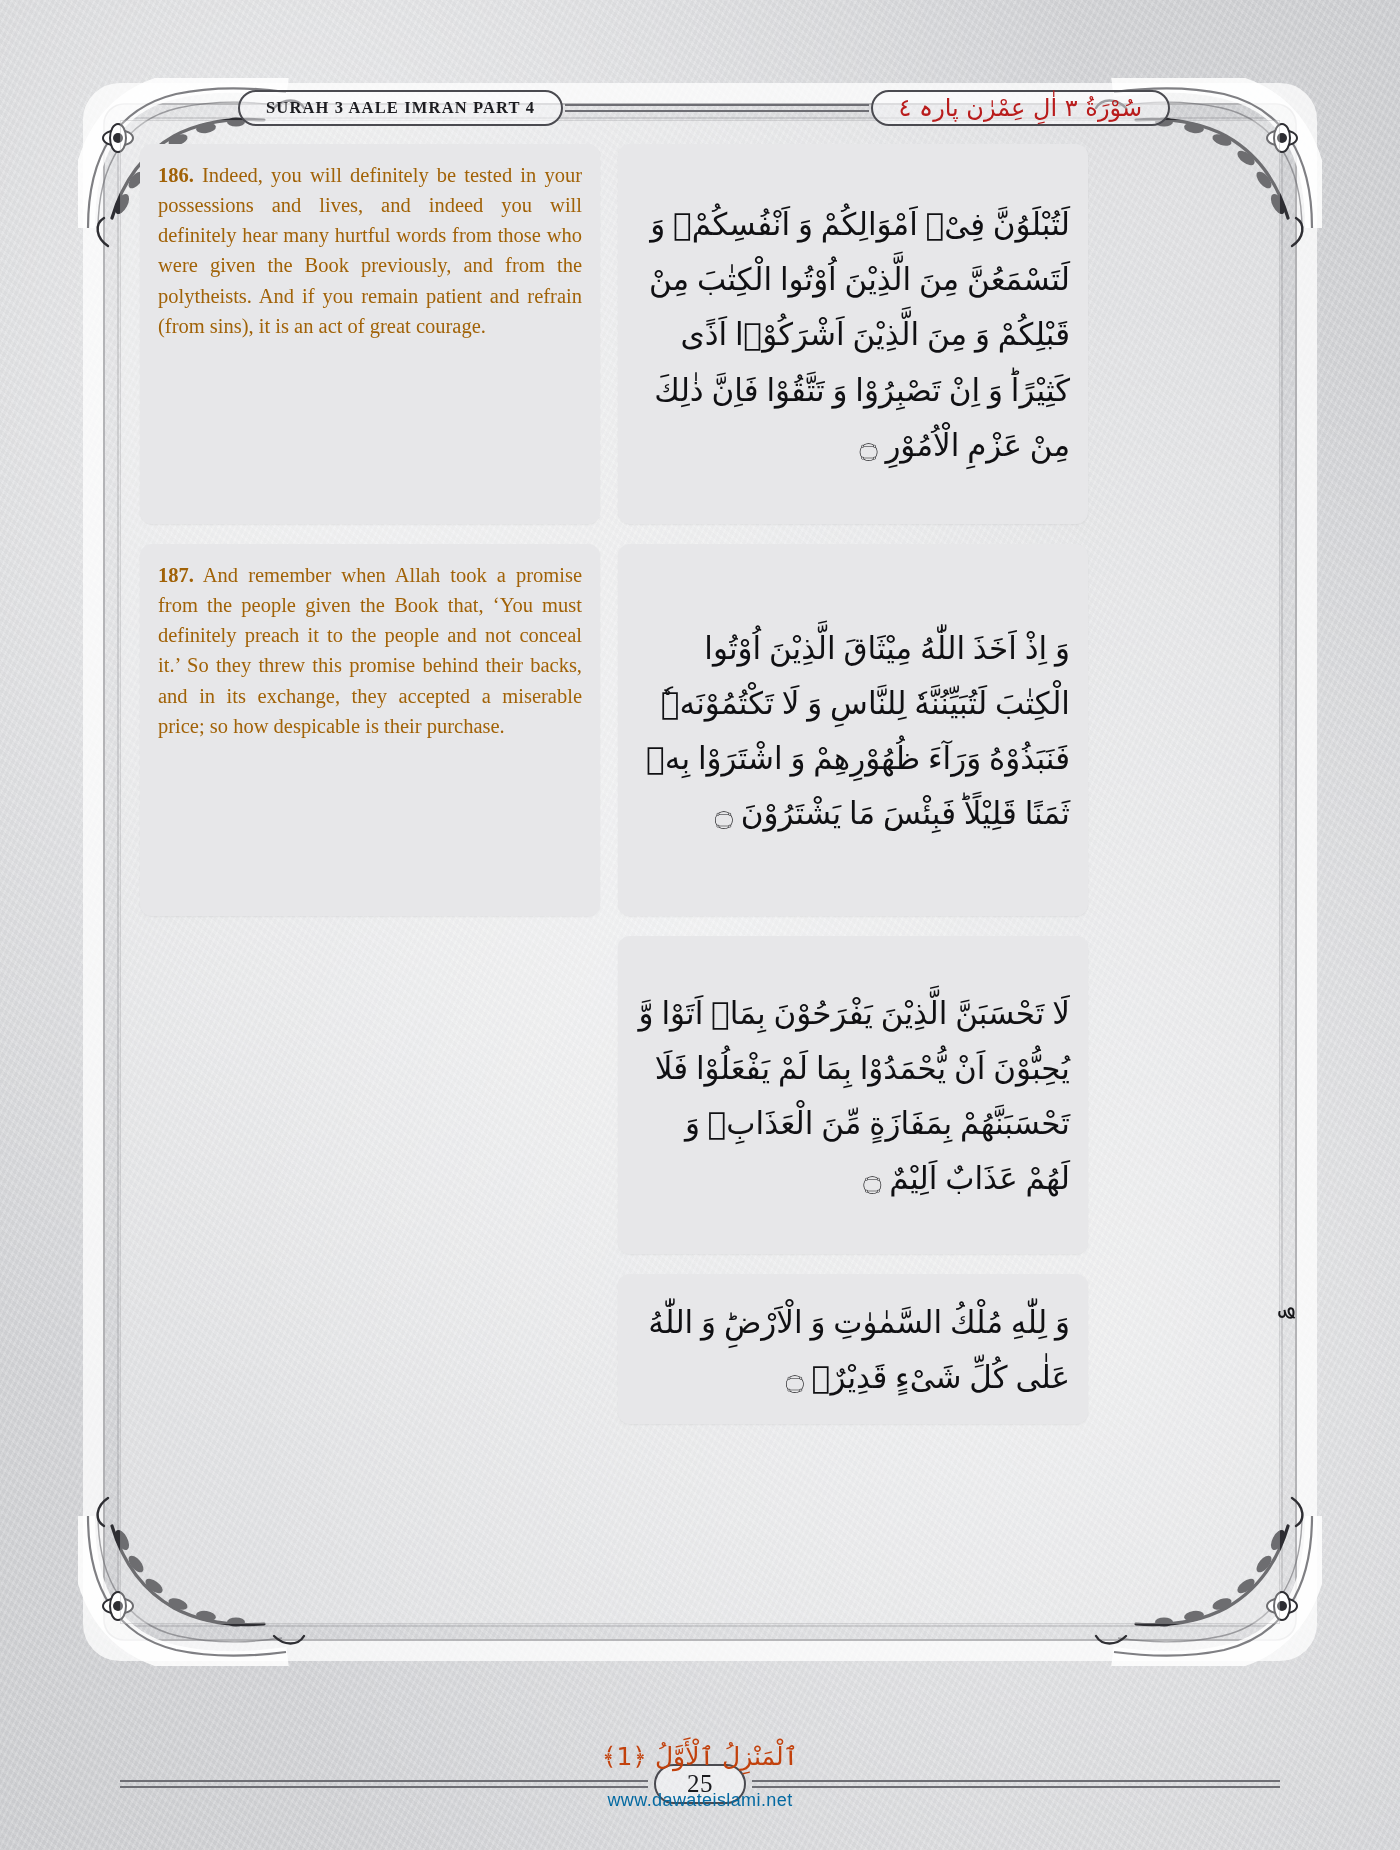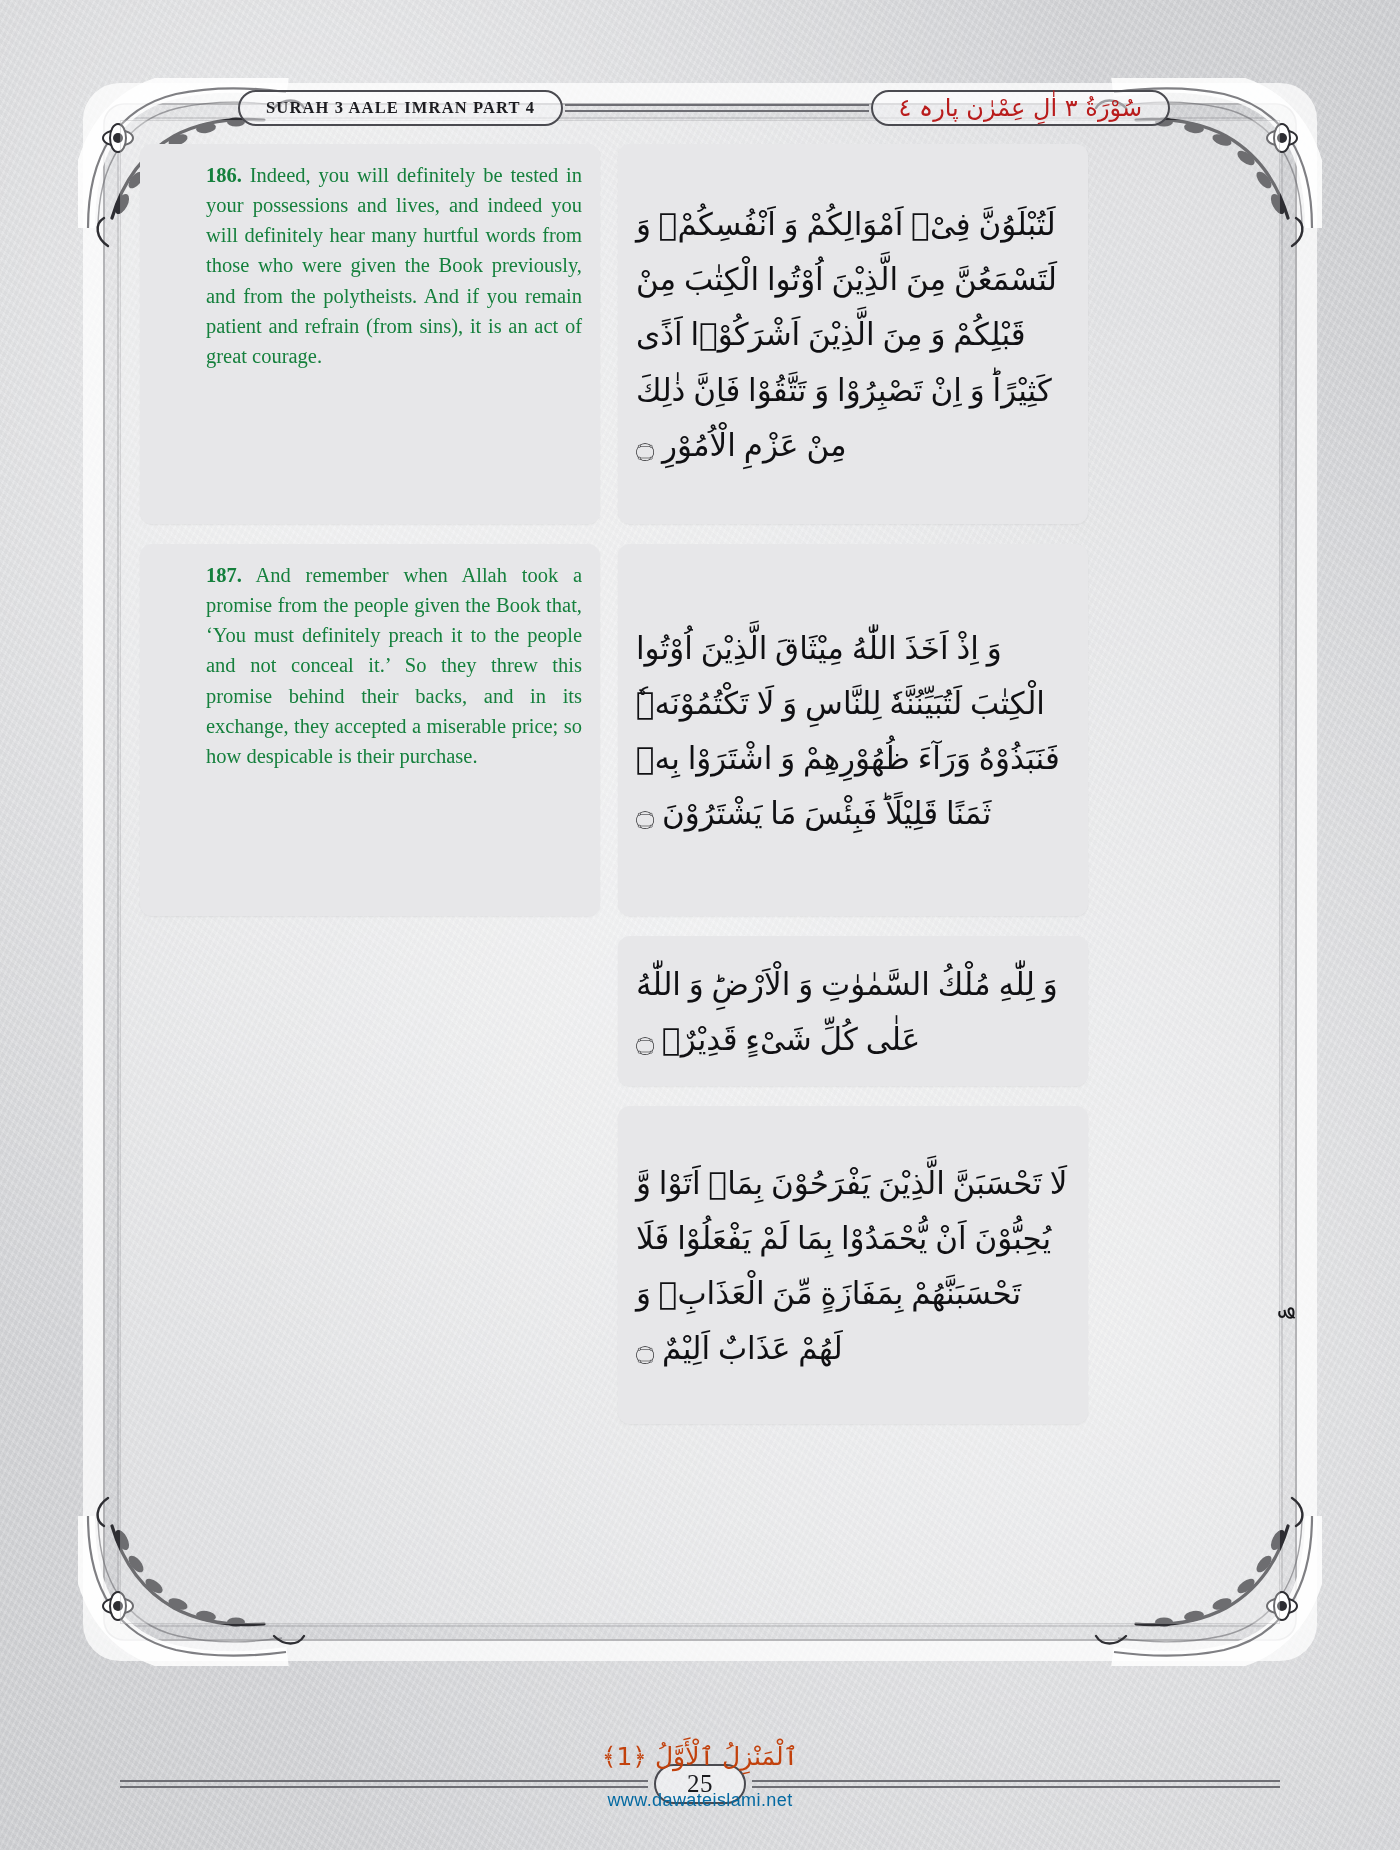--- a/index.html
+++ b/index.html
@@ -108,36 +108,35 @@
     border-radius: 12px;
     padding: 16px 18px 14px 18px;
     box-shadow: 0 1px 2px rgba(0,0,0,0.05);
   }
 
   
   .en-text {
     font-family: "Liberation Serif", serif;
     font-size: 20.5px;
     line-height: 1.47;
-    color: #15803d;
+    color: #a16207;
     text-align: justify;
     text-justify: inter-word;
     hyphens: none;
-    margin-left: 48px;
   }
   .vnum { font-weight: 700; }
 
   
   .ar-text {
     font-family: "DejaVu Sans", "DejaVu Serif", sans-serif;
     font-size: 31px;
     line-height: 1.78;
     color: #101013;
     direction: rtl;
-    text-align: left;
+    text-align: right;
     word-spacing: -2px;
   }
 
   
   .c186-en { height: 380px; }
   .c187-en { height: 372px; }
   .c188-en { height: 318px; }
   .c189-en { height: 150px; }
 
   .c186-ar { height: 380px; display:flex; align-items:center; }
@@ -297,26 +296,26 @@
   <div class="col col-ar">
 
     <div class="verse-card c186-ar">
       <p class="ar-text">لَتُبْلَوُنَّ فِیْۤ اَمْوَالِكُمْ وَ اَنْفُسِكُمْ۫ وَ لَتَسْمَعُنَّ مِنَ الَّذِیْنَ اُوْتُوا الْكِتٰبَ مِنْ قَبْلِكُمْ وَ مِنَ الَّذِیْنَ اَشْرَكُوْۤا اَذًى كَثِیْرًاؕ وَ اِنْ تَصْبِرُوْا وَ تَتَّقُوْا فَاِنَّ ذٰلِكَ مِنْ عَزْمِ الْاُمُوْرِ ۝</p>
     </div>
 
     <div class="verse-card c187-ar">
       <p class="ar-text">وَ اِذْ اَخَذَ اللّٰهُ مِیْثَاقَ الَّذِیْنَ اُوْتُوا الْكِتٰبَ لَتُبَیِّنُنَّهٗ لِلنَّاسِ وَ لَا تَكْتُمُوْنَه۪ٗ فَنَبَذُوْهُ وَرَآءَ ظُهُوْرِهِمْ وَ اشْتَرَوْا بِهٖ ثَمَنًا قَلِیْلًاؕ فَبِئْسَ مَا یَشْتَرُوْنَ ۝</p>
     </div>
 
+    <div class="verse-card c188-ar">
+      <p class="ar-text">لَا تَحْسَبَنَّ الَّذِیْنَ یَفْرَحُوْنَ بِمَاۤ اَتَوْا وَّ یُحِبُّوْنَ اَنْ یُّحْمَدُوْا بِمَا لَمْ یَفْعَلُوْا فَلَا تَحْسَبَنَّهُمْ بِمَفَازَةٍ مِّنَ الْعَذَابِۚ وَ لَهُمْ عَذَابٌ اَلِیْمٌ ۝</p>
+    </div>
+
     <div class="verse-card c189-ar">
       <p class="ar-text">وَ لِلّٰهِ مُلْكُ السَّمٰوٰتِ وَ الْاَرْضِؕ وَ اللّٰهُ عَلٰى كُلِّ شَیْءٍ قَدِیْرٌ۠ ۝</p>
-    </div>
-
-    <div class="verse-card c188-ar">
-      <p class="ar-text">لَا تَحْسَبَنَّ الَّذِیْنَ یَفْرَحُوْنَ بِمَاۤ اَتَوْا وَّ یُحِبُّوْنَ اَنْ یُّحْمَدُوْا بِمَا لَمْ یَفْعَلُوْا فَلَا تَحْسَبَنَّهُمْ بِمَفَازَةٍ مِّنَ الْعَذَابِۚ وَ لَهُمْ عَذَابٌ اَلِیْمٌ ۝</p>
     </div>
 
   </div>
 </div>
 
 <div class="side-marker">؏</div>
 
 <div class="footer-band">
   <div class="foot-rule"></div>
   <div class="page-pill">

